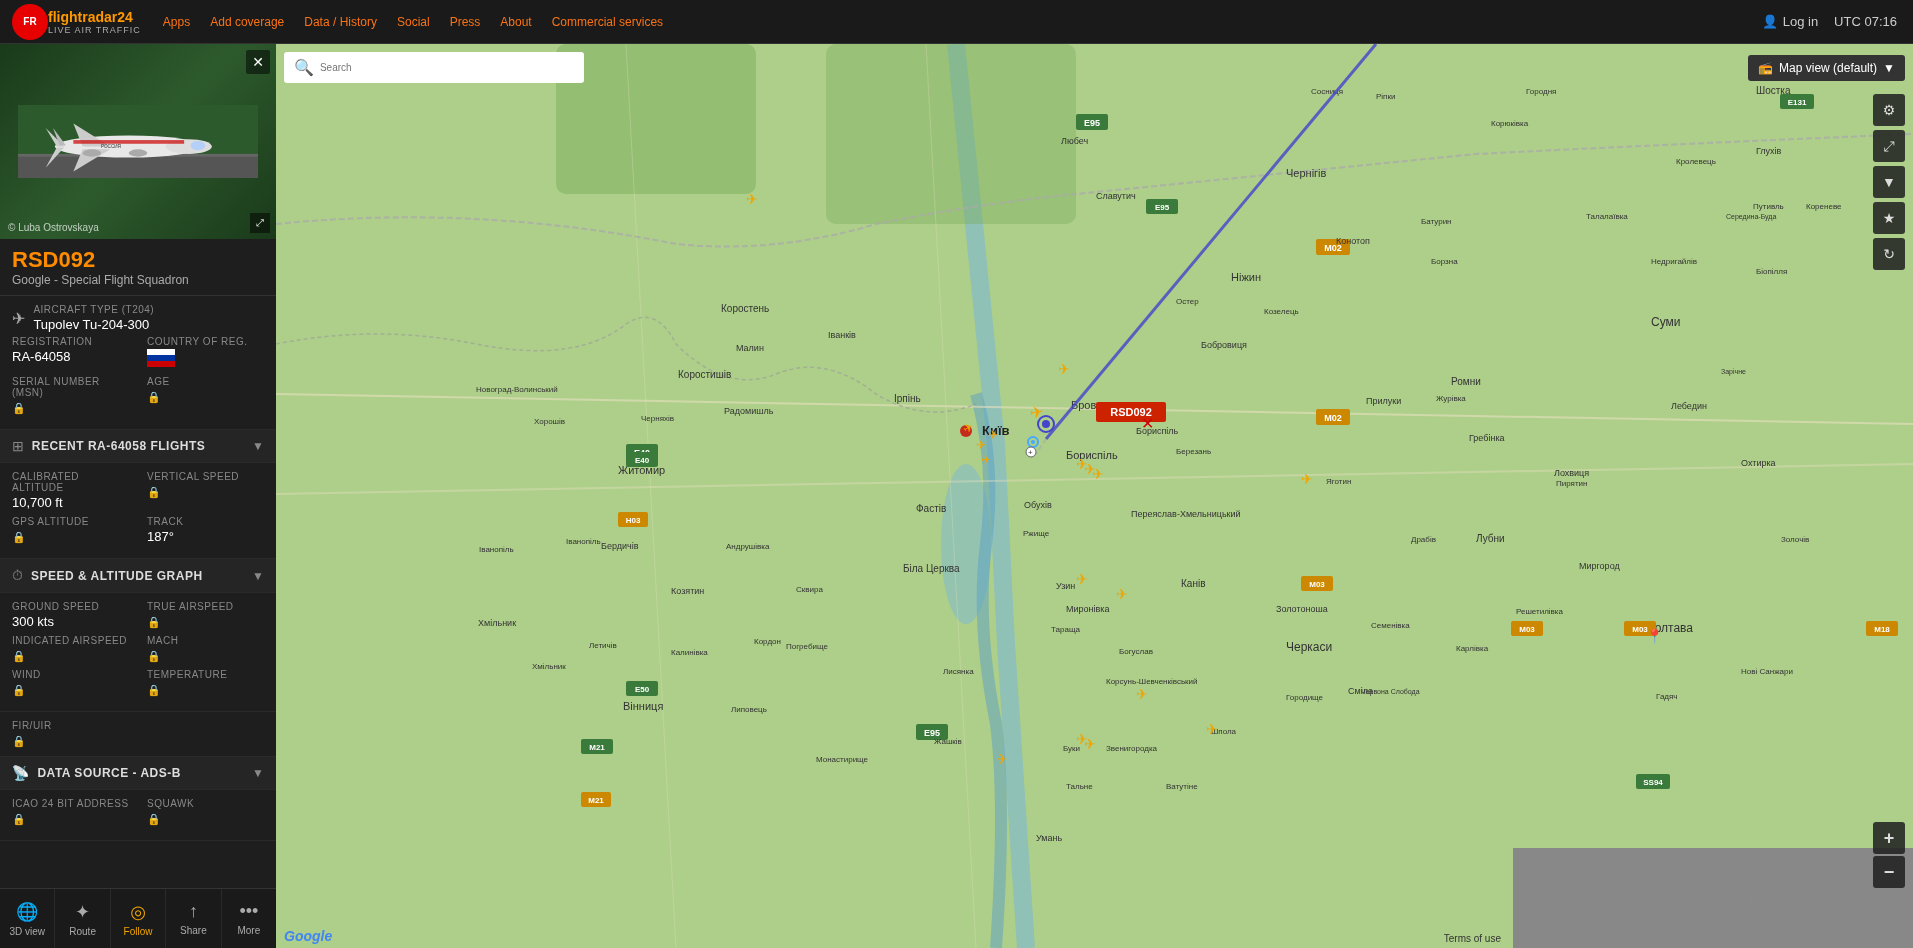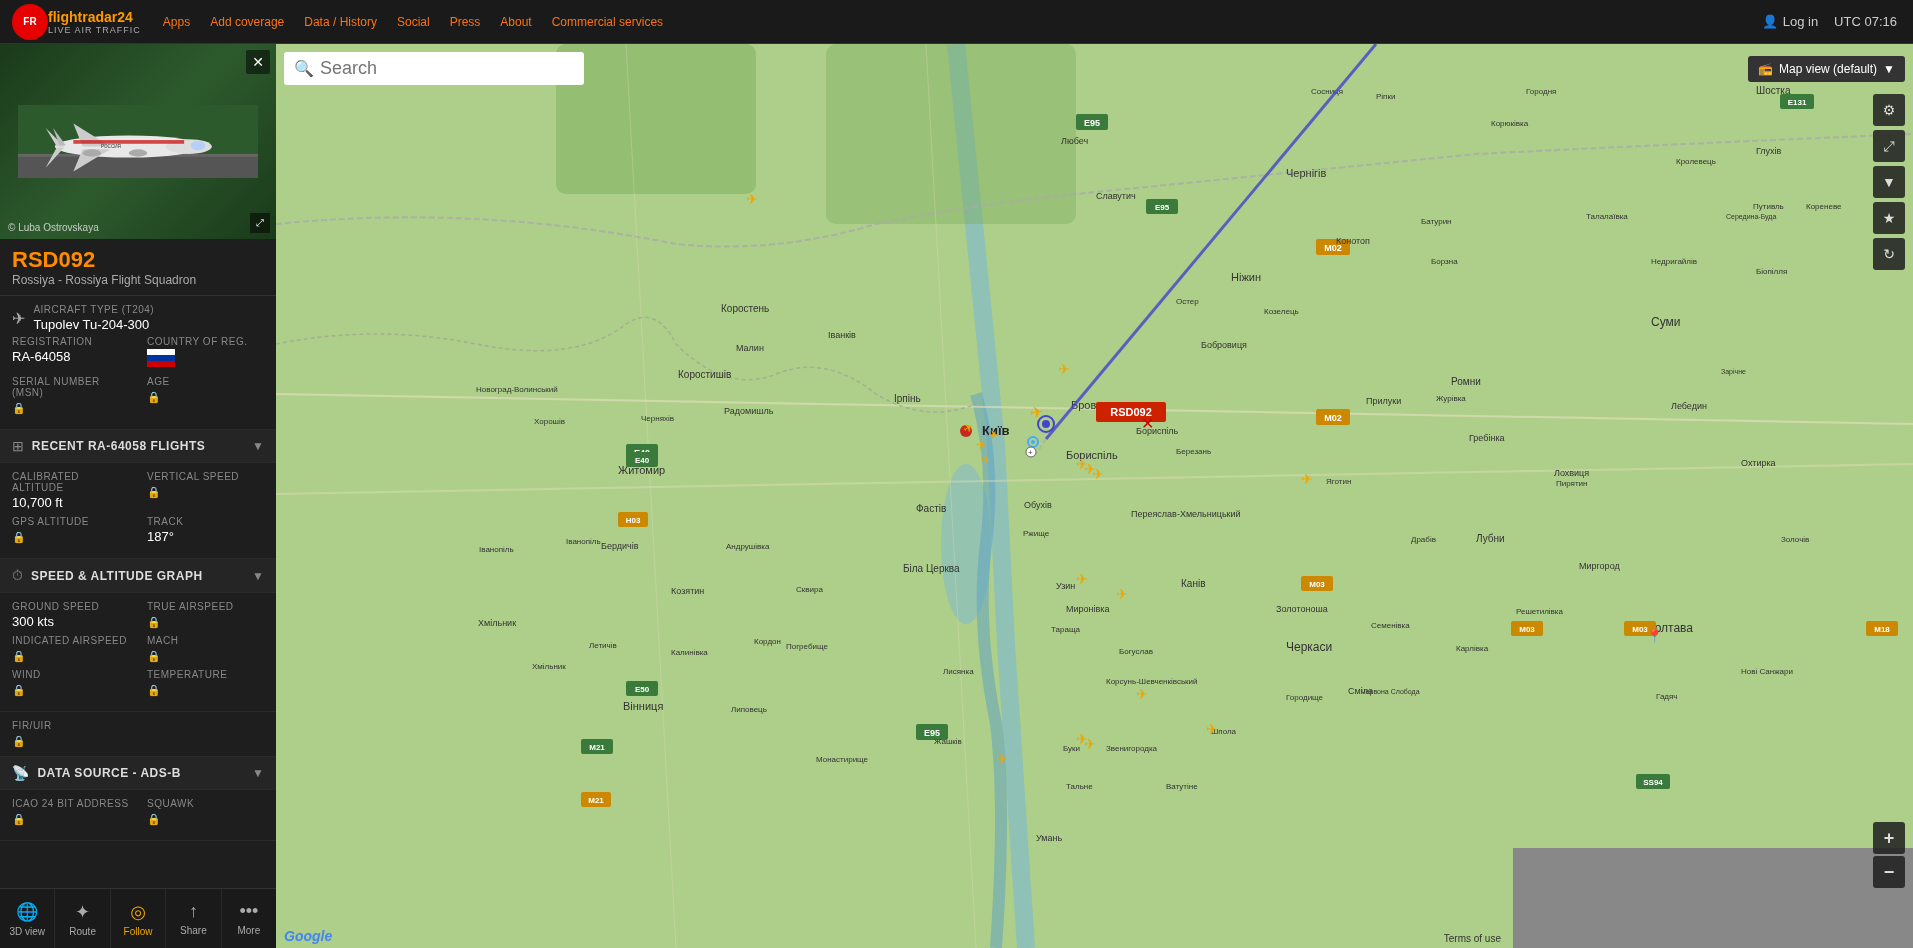--- a/index.html
+++ b/index.html
@@ -105,21 +105,21 @@
 
     
     .map-top-bar {
       position: absolute; top: 8px; left: 8px; right: 8px; display: flex; align-items: center;
       gap: 8px; z-index: 20;
     }
     .search-box {
       display: flex; align-items: center; background: #fff; border-radius: 3px;
       padding: 6px 10px; gap: 6px; flex: 1; max-width: 300px;
     }
-    .search-box input { border: none; outline: none; font-size: 18px; color: #6d28d9; background: transparent; flex: 1; }
+    .search-box input { border: none; outline: none; font-size: 10px; color: #6d28d9; background: transparent; flex: 1; }
     .map-view-btn {
       display: flex; align-items: center; background: #333; border-radius: 3px;
       padding: 6px 10px; gap: 6px; color: #fff; font-size: 12px; cursor: pointer;
       margin-left: auto;
     }
 
     
     .map-right-controls {
       position: absolute; right: 8px; top: 50px; display: flex; flex-direction: column;
       gap: 4px; z-index: 20;
@@ -239,21 +239,21 @@
         <text x="90" y="47" font-size="5" fill="#333" font-family="Arial">РОССИЯ</text>
       </svg>
     </div>
     <div class="photo-credit">© Luba Ostrovskaya</div>
     <div class="close-btn">✕</div>
     <div class="expand-btn">⤢</div>
   </div>
 
   <div class="flight-header">
     <div class="flight-id">RSD092</div>
-    <div class="airline-name">Rossiya - Rossiya Flight Squadron</div>
+    <div class="airline-name">Google - Special Flight Squadron</div>
   </div>
 
   <div class="info-section">
     <div class="aircraft-type-header">
       <span class="aircraft-icon">✈</span>
       <div>
         <div class="info-label">AIRCRAFT TYPE (<span>T204</span>)</div>
         <div class="info-value aircraft">Tupolev Tu-204-300</div>
       </div>
     </div>

